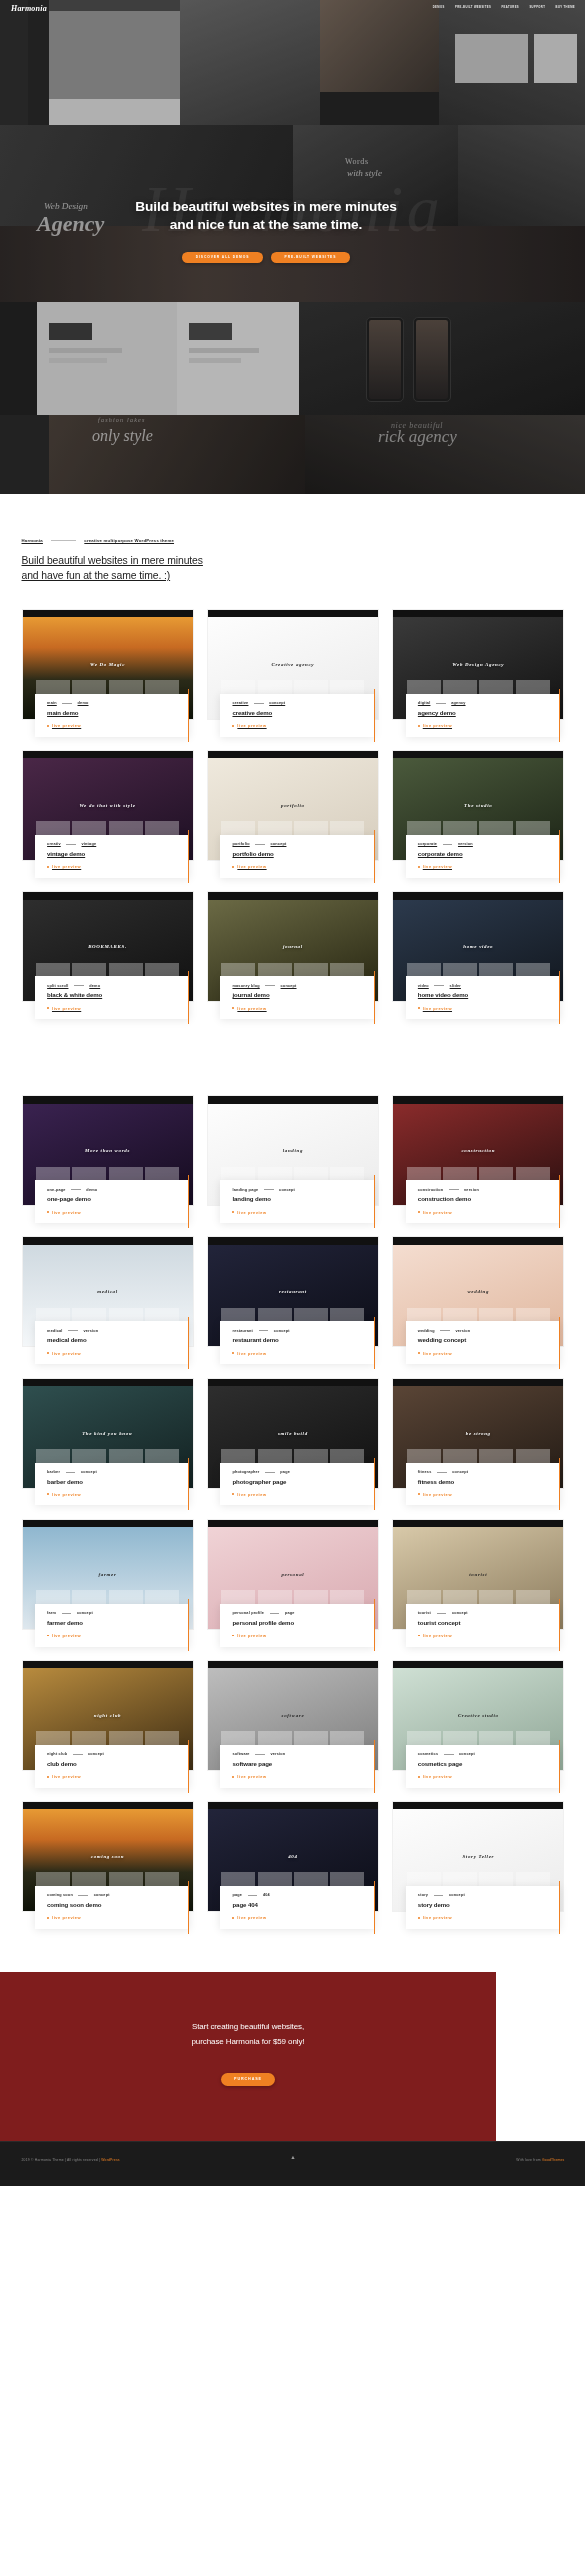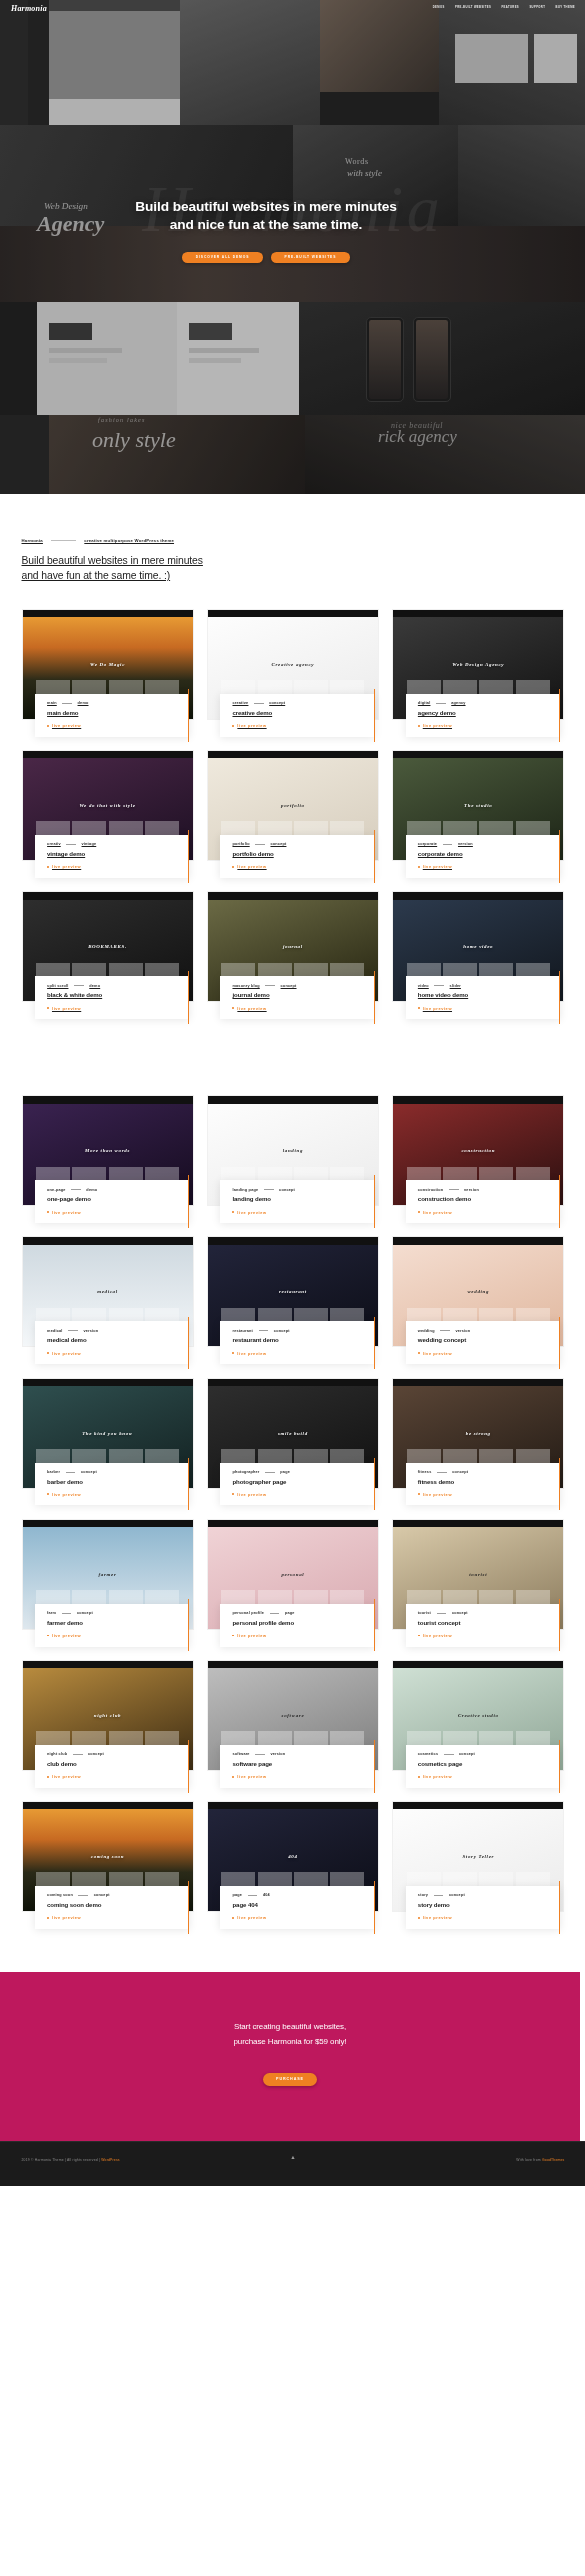--- a/index.html
+++ b/index.html
@@ -77,21 +77,21 @@
   .cg-r { left: 305px; top: 415px; width: 281px; height: 79px;
     background: linear-gradient(200deg,#3e3a37,#181615); }
 
   .script-word {
     position: absolute;
     font-family: "Liberation Serif", serif;
     font-style: italic;
     color: rgba(255,255,255,.72);
     white-space: nowrap;
   }
-  .sw-only { left: 92px; top: 427px; font-size: 22px; }
+  .sw-only { left: 92px; top: 427px; font-size: 16px; }
   .sw-fashion { left: 98px; top: 417px; font-size: 6.1px; letter-spacing: 1.2px; color: rgba(255,255,255,.55);}
   .sw-nice { left: 391px; top: 421px; font-size: 8px; letter-spacing:0.6px; color: rgba(255,255,255,.45);}
   .sw-rick { left: 378px; top: 427px; font-size: 17px; color: rgba(255,255,255,.6); }
   .sw-words { left: 345px; top: 157px; font-size: 8px; color: rgba(255,255,255,.72); font-style: normal; letter-spacing:0.6px;text-align:right;}
   .sw-style { left: 347px; top: 168px; font-size: 9.2px; }
   .sw-webdes { left: 44px; top: 201px; font-size: 9.2px; }
   .sw-agency { left: 37px; top: 211px; font-size: 22px; font-weight: bold; }
   .sw-harmonia-bg {
     left: 0; top: 171px; width: 586px; text-align: center;
     font-family: "Liberation Serif", serif; font-style: italic;
@@ -206,21 +206,21 @@
     font-family: "Liberation Serif", serif; font-style: italic; font-weight: bold;
     text-shadow: 0 0.6px 2.4px rgba(0,0,0,.5);
   }
   .shot-title.dark { color: #222; text-shadow: none; }
   .shot-strip { position: absolute; left: 8%; right: 8%; bottom: 12%; height: 26%;
     display: flex; gap: 2.4px; }
   .shot-strip div { flex: 1; background: rgba(255,255,255,.32); }
 
   
   .cta {
-    width: 580px; background: #be185d; padding: 48px 0 55px;
+    width: 496px; background: #7f1d1d; padding: 48px 0 55px;
     text-align: center;
   }
   .cta h2 { color: #fff; font-size: 8px; font-weight: normal; line-height: 1.85; letter-spacing: -0.1px; }
   .cta .btn-orange { margin-top: 23px; height: 13.4px; line-height: 13.4px; border-radius: 6.7px; font-size: 3.7px; }
 
   
   .footer {
     width: 586px; background: #1b1b1b; padding: 16px 0 24.4px;
     border-top: 0.6px solid #2a2a2a; position: relative;
   }

